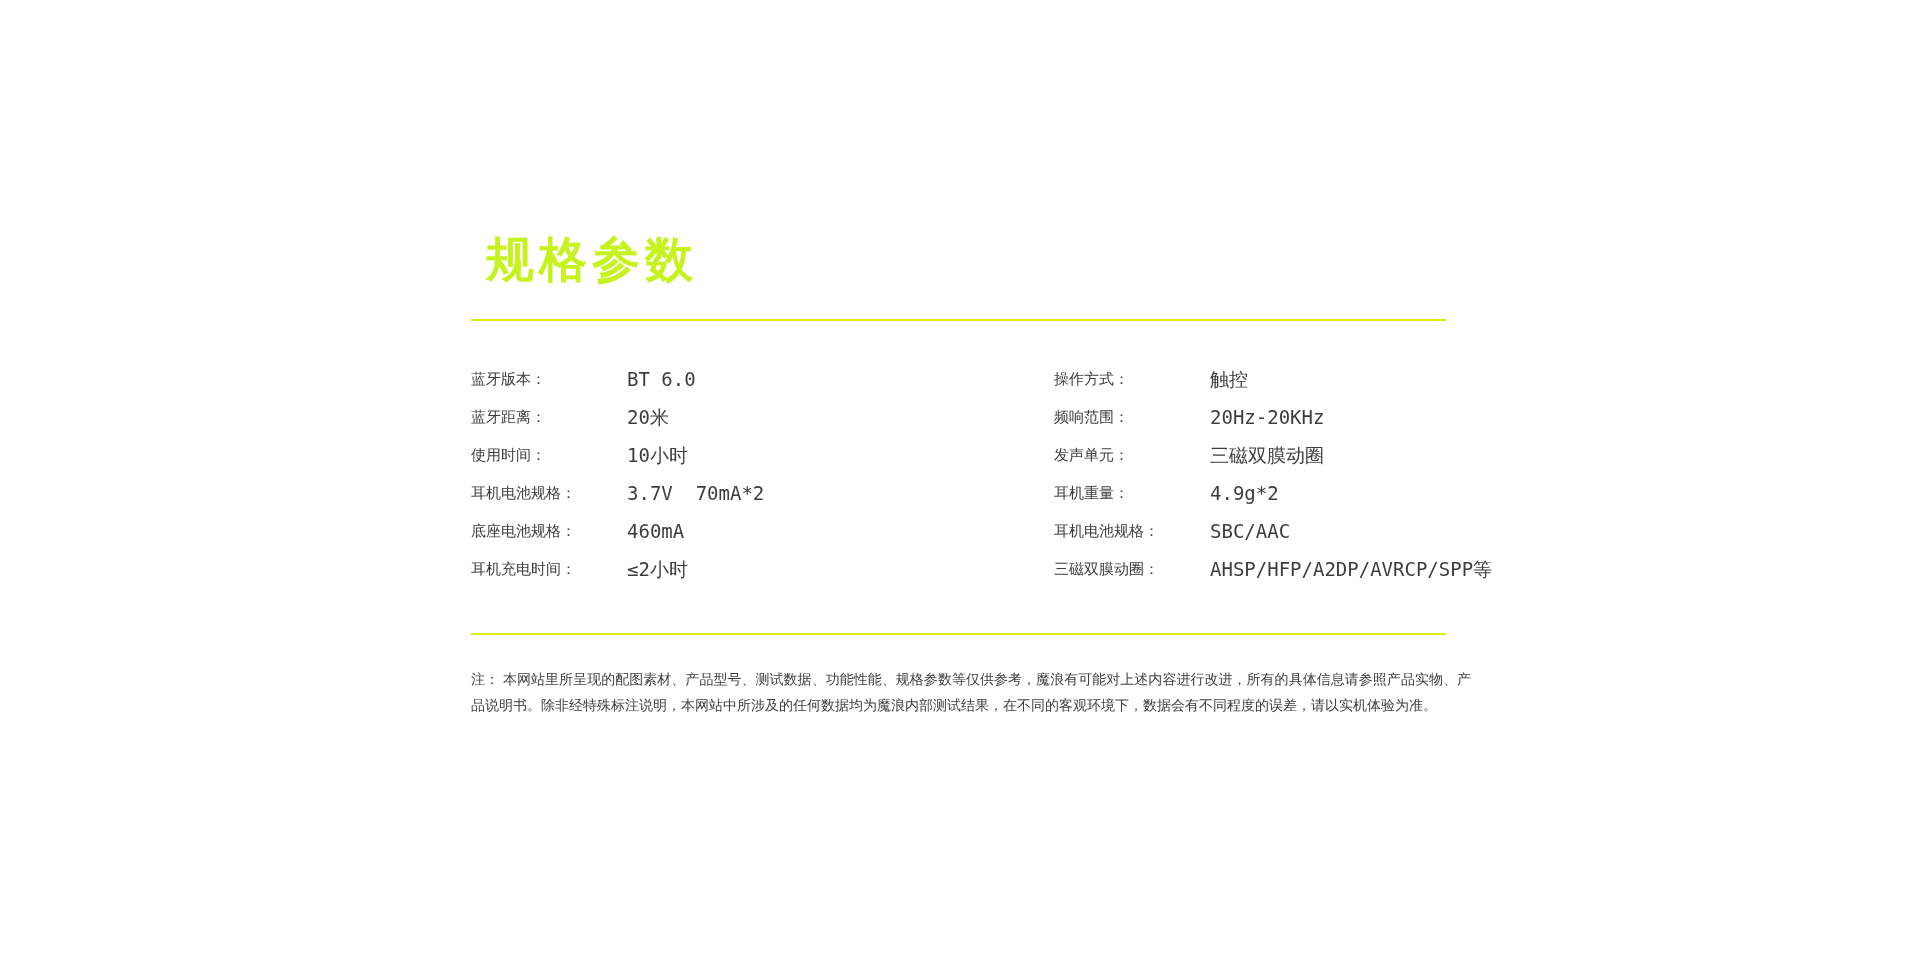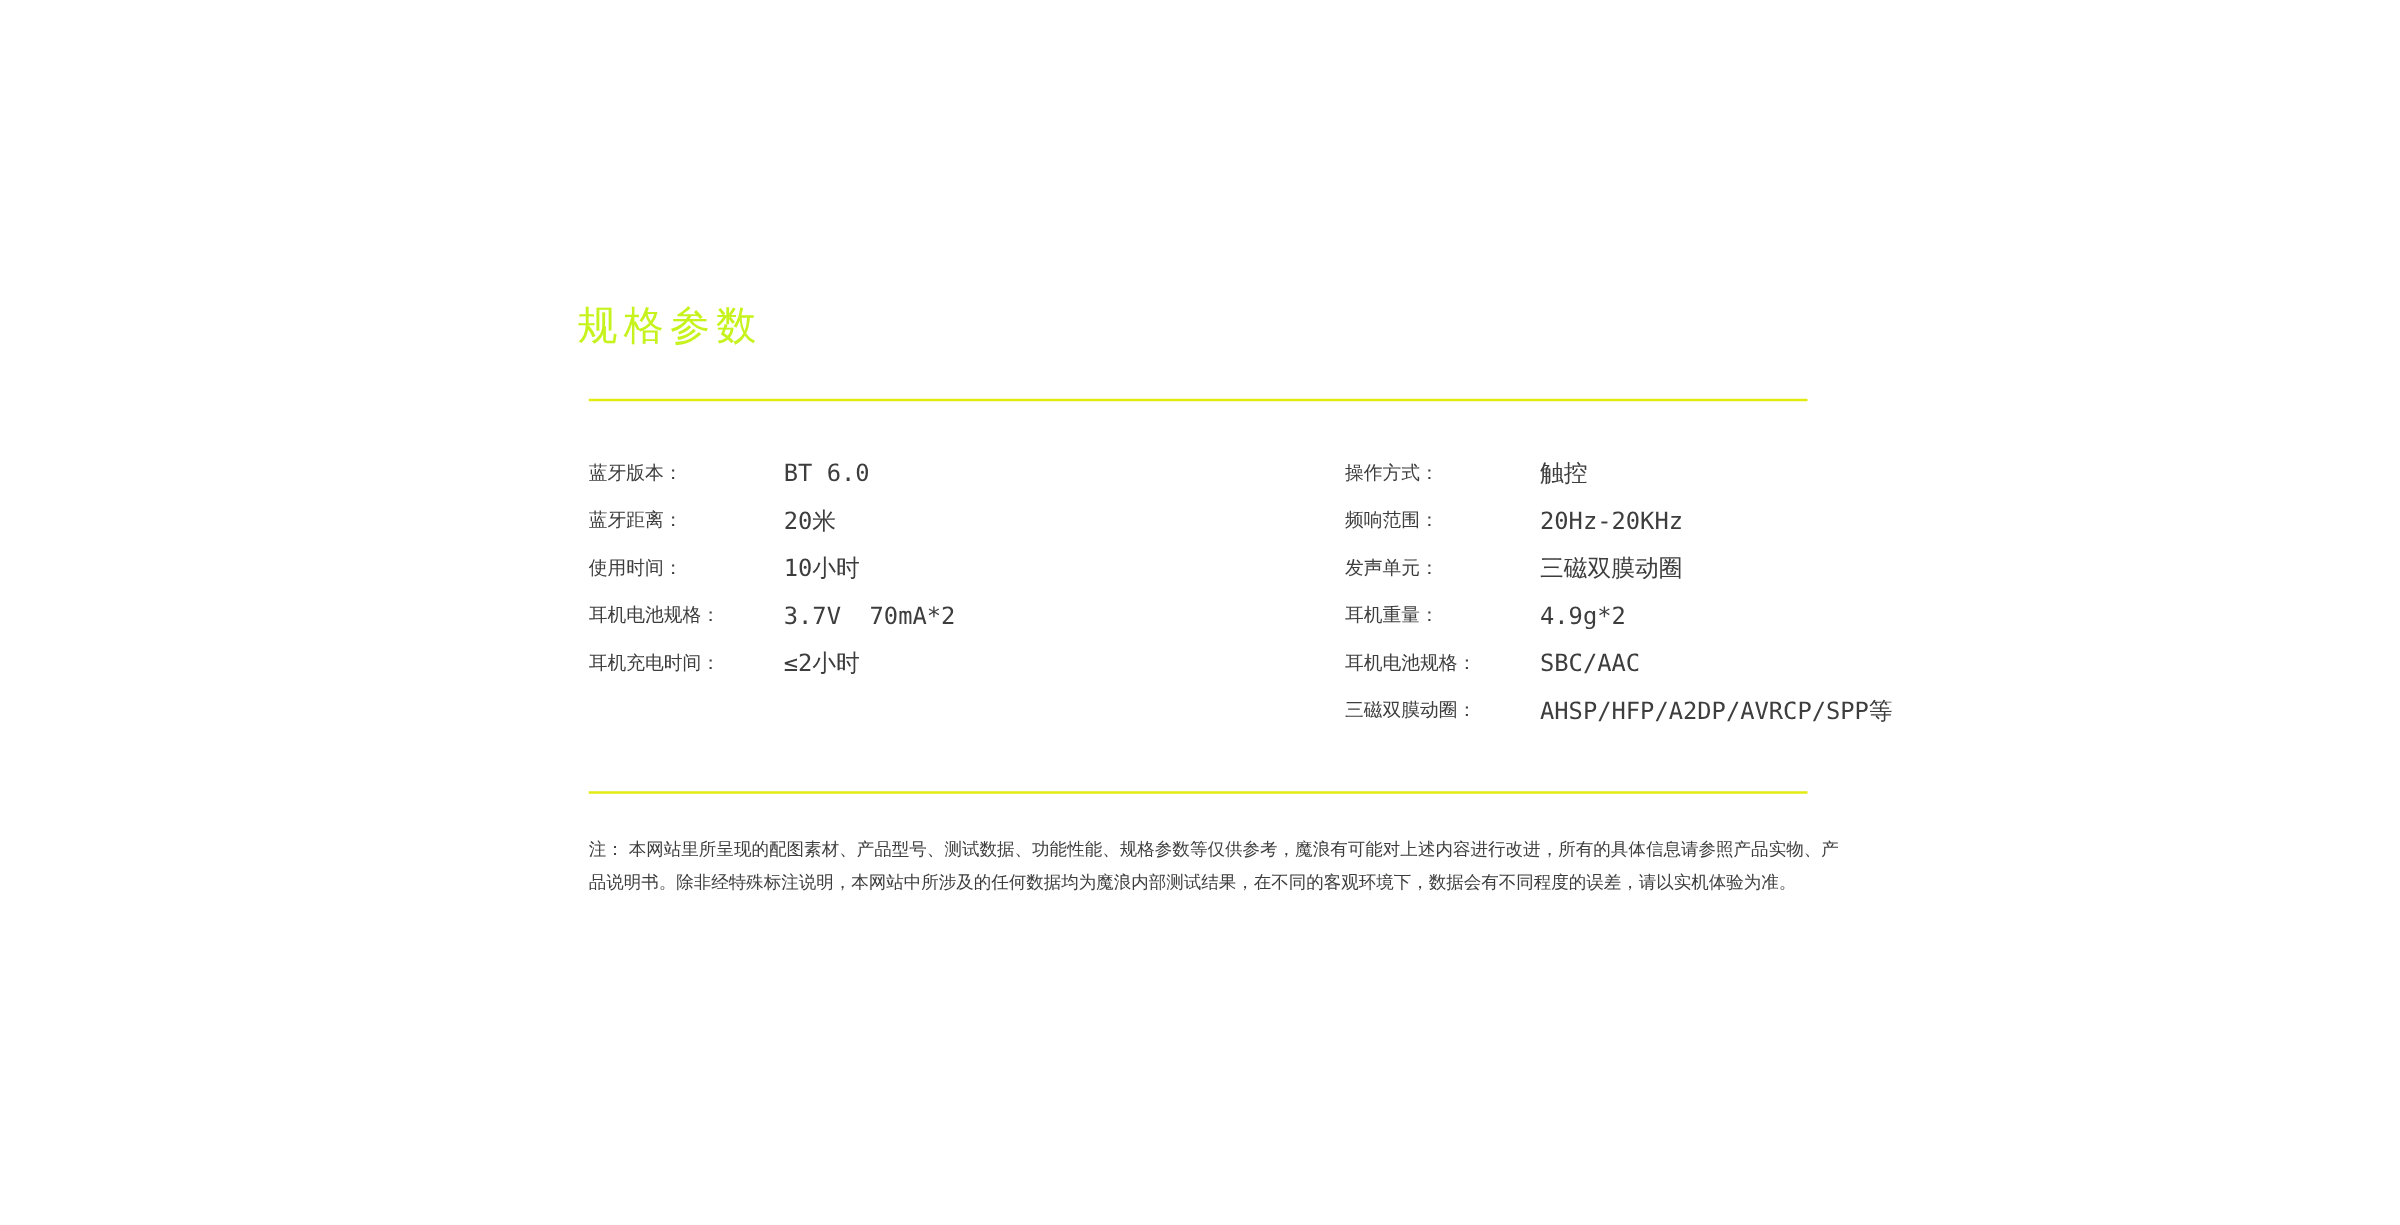--- a/index.html
+++ b/index.html
@@ -6,45 +6,45 @@
   html, body {
     width: 1920px; height: 980px;
     background: #ffffff;
     overflow: hidden;
     font-family: "Liberation Sans", "DejaVu Sans", sans-serif;
   }
   .page { position: relative; width: 1920px; height: 980px; background: #ffffff; }
 
   .title {
     position: absolute;
-    left: 462px; top: 236px;
-    font-size: 32px;
+    left: 486px; top: 236px;
+    font-size: 48px;
     line-height: 48px;
-    font-weight: 400;
+    font-weight: 700;
     letter-spacing: 5px;
     color: var(--accent-title, #c6f31e);
     white-space: nowrap;
   }
 
   .divider {
     position: absolute;
     left: 471px;
     width: 975px;
     height: 2px;
     background: var(--accent-line, #e3ec10);
   }
   .divider-top { top: 319px; }
   .divider-bottom { top: 633px; }
 
   .spec-col {
     position: absolute;
     top: 371px;
   }
   .spec-col.left  { left: 471px;  width: 520px; }
-  .spec-col.right { left: 1076px; width: 420px; }
+  .spec-col.right { left: 1054px; width: 420px; }
 
   .spec-row {
     display: flex;
     align-items: center;
     height: 16px;
     margin-bottom: 22px;
     font-size: 15px;
     line-height: 16px;
     color: var(--text-color, #3d3d3d);
   }
@@ -88,20 +88,24 @@
     </div>
     <div class="spec-row">
       <span class="lbl">使用时间：</span>
       <span class="val">10小时</span>
     </div>
     <div class="spec-row">
       <span class="lbl">耳机电池规格：</span>
       <span class="val">3.7V  70mA*2</span>
     </div>
     <div class="spec-row">
+      <span class="lbl">底座电池规格：</span>
+      <span class="val">460mA</span>
+    </div>
+    <div class="spec-row">
       <span class="lbl">耳机充电时间：</span>
       <span class="val">≤2小时</span>
     </div>
   </div>
 
   <div class="spec-col right">
     <div class="spec-row">
       <span class="lbl">操作方式：</span>
       <span class="val">触控</span>
     </div>

